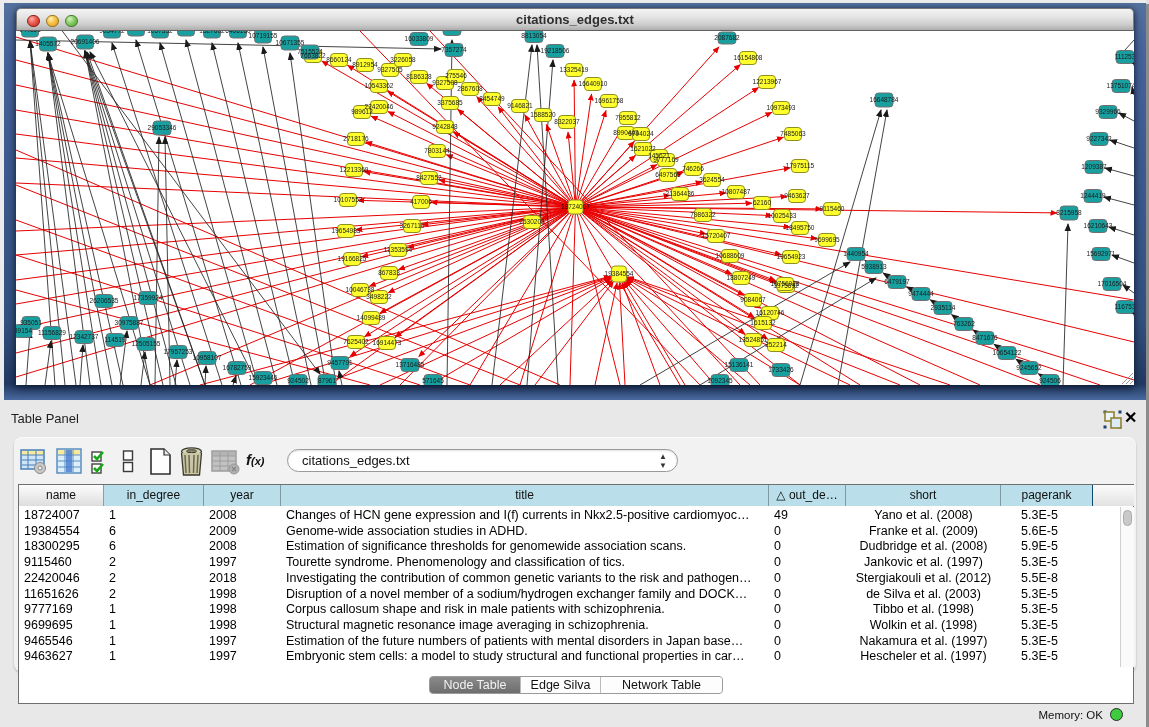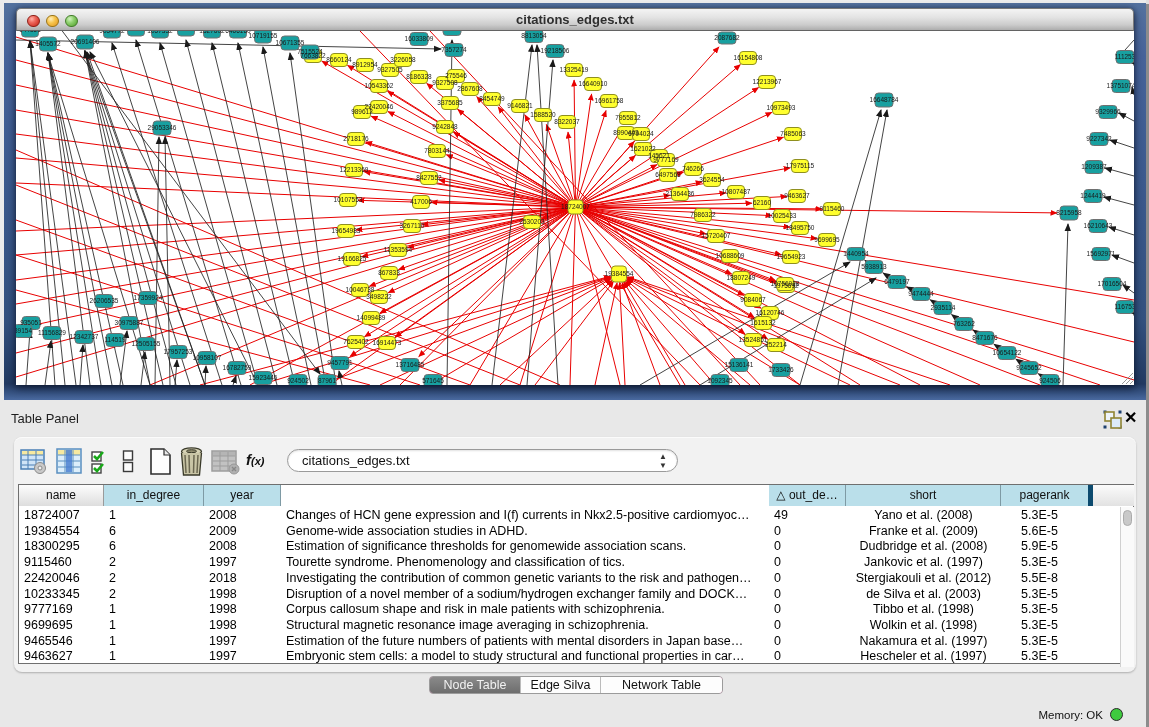--- a/index.html
+++ b/index.html
@@ -35,21 +35,21 @@
   background:#f2f2f2; border-radius:8px;
   box-shadow:inset 0 1px 0 #fbfbfb, 0 1px 2px rgba(0,0,0,0.25); }
 
 #toolbar { position:absolute; left:0px; top:403px; width:1149px; height:0; }
 .tbi { position:absolute; }
 #combo { position:absolute; left:287px; top:46px; width:391px; height:23px; background:#ffffff;
   border:1px solid #9a9a9a; border-radius:12px; box-shadow:inset 0 1px 2px rgba(0,0,0,0.12); }
 #combo .txt { position:absolute; left:14px; top:3px; font-size:13px; color:#111; }
 #combo .arr { position:absolute; right:10px; top:2px; font-size:8px; color:#333; line-height:9px; }
 
-#tbl { position:absolute; left:18px; top:484px; width:1116px; height:180px; background:#ffffff;
+#tbl { position:absolute; left:18px; top:484px; width:1116px; height:220px; background:#ffffff;
   border:1px solid #6f6f6f; }
 .th { position:absolute; top:0; height:21px; border-right:1px solid #7e9aa4; background:#badfea;
   font-size:12px; color:#101010; text-align:center; line-height:21px; }
 .trow { position:absolute; left:0; width:1100px; height:15.7px; line-height:15.7px; font-size:12.5px; color:#000; }
 .trow span { position:absolute; top:0; white-space:nowrap; }
 .trow span.ctr { text-align:center; }
 
 #vsb { position:absolute; left:1101px; top:22px; width:14px; height:160px; background:#fafafa; border-left:1px solid #d0d0d0; }
 #vsb .thumb { position:absolute; left:2px; top:3px; width:9px; height:16px; background:#c9c9c9; border:1px solid #ababab; border-radius:5px; }
 
@@ -618,23 +618,24 @@
     <div class="tbi" style="left:246px;top:48px;font-size:15px;font-style:italic;font-weight:bold;color:#111">f<span style="font-size:11px">(x)</span></div>
     <div id="combo">
         <span class="txt">citations_edges.txt</span>
         <span class="arr">▲<br>▼</span>
       </div>
   </div>
   <div id="tbl">
     <div class="th" style="left:0px;width:85px;background:linear-gradient(180deg,#fdfdfd,#dddddd);border-right:1px solid #9a9a9a">name</div>
     <div class="th" style="left:85px;width:100px">in_degree</div>
     <div class="th" style="left:185px;width:77px">year</div>
+    <div class="th" style="left:262px;width:488px">title</div>
     <div class="th" style="left:750px;width:77px">△ out_de…</div>
     <div class="th" style="left:827px;width:155px">short</div>
-    <div class="th" style="left:982px;width:92px;border-right:5px solid #0c4a6e">pagerank</div>
+    <div class="th" style="left:982px;width:92px;border-right:1px solid #0c4a6e">pagerank</div>
     <div class="th" style="left:1074px;width:41px;background:linear-gradient(180deg,#fbfbfb,#e2e2e2);border-right:none"></div>
 <div class="trow" style="top:23.0px">
         <span style="left:5px">18724007</span>
         <span style="left:90px">1</span>
         <span style="left:190px">2008</span>
         <span style="left:267px">Changes of HCN gene expression and I(f) currents in Nkx2.5-positive cardiomyoc…</span>
         <span style="left:755px">49</span>
         <span class="ctr" style="left:827px;width:155px">Yano et al. (2008)</span>
         <span style="left:1002px">5.3E-5</span>
       </div>
@@ -668,21 +669,21 @@
 <div class="trow" style="top:85.8px">
         <span style="left:5px">22420046</span>
         <span style="left:90px">2</span>
         <span style="left:190px">2018</span>
         <span style="left:267px">Investigating the contribution of common genetic variants to the risk and pathogen…</span>
         <span style="left:755px">0</span>
         <span class="ctr" style="left:827px;width:155px">Stergiakouli et al. (2012)</span>
         <span style="left:1002px">5.5E-8</span>
       </div>
 <div class="trow" style="top:101.5px">
-        <span style="left:5px">10233345</span>
+        <span style="left:5px">11651626</span>
         <span style="left:90px">2</span>
         <span style="left:190px">1998</span>
         <span style="left:267px">Disruption of a novel member of a sodium/hydrogen exchanger family and DOCK…</span>
         <span style="left:755px">0</span>
         <span class="ctr" style="left:827px;width:155px">de Silva et al. (2003)</span>
         <span style="left:1002px">5.3E-5</span>
       </div>
 <div class="trow" style="top:117.2px">
         <span style="left:5px">9777169</span>
         <span style="left:90px">1</span>

